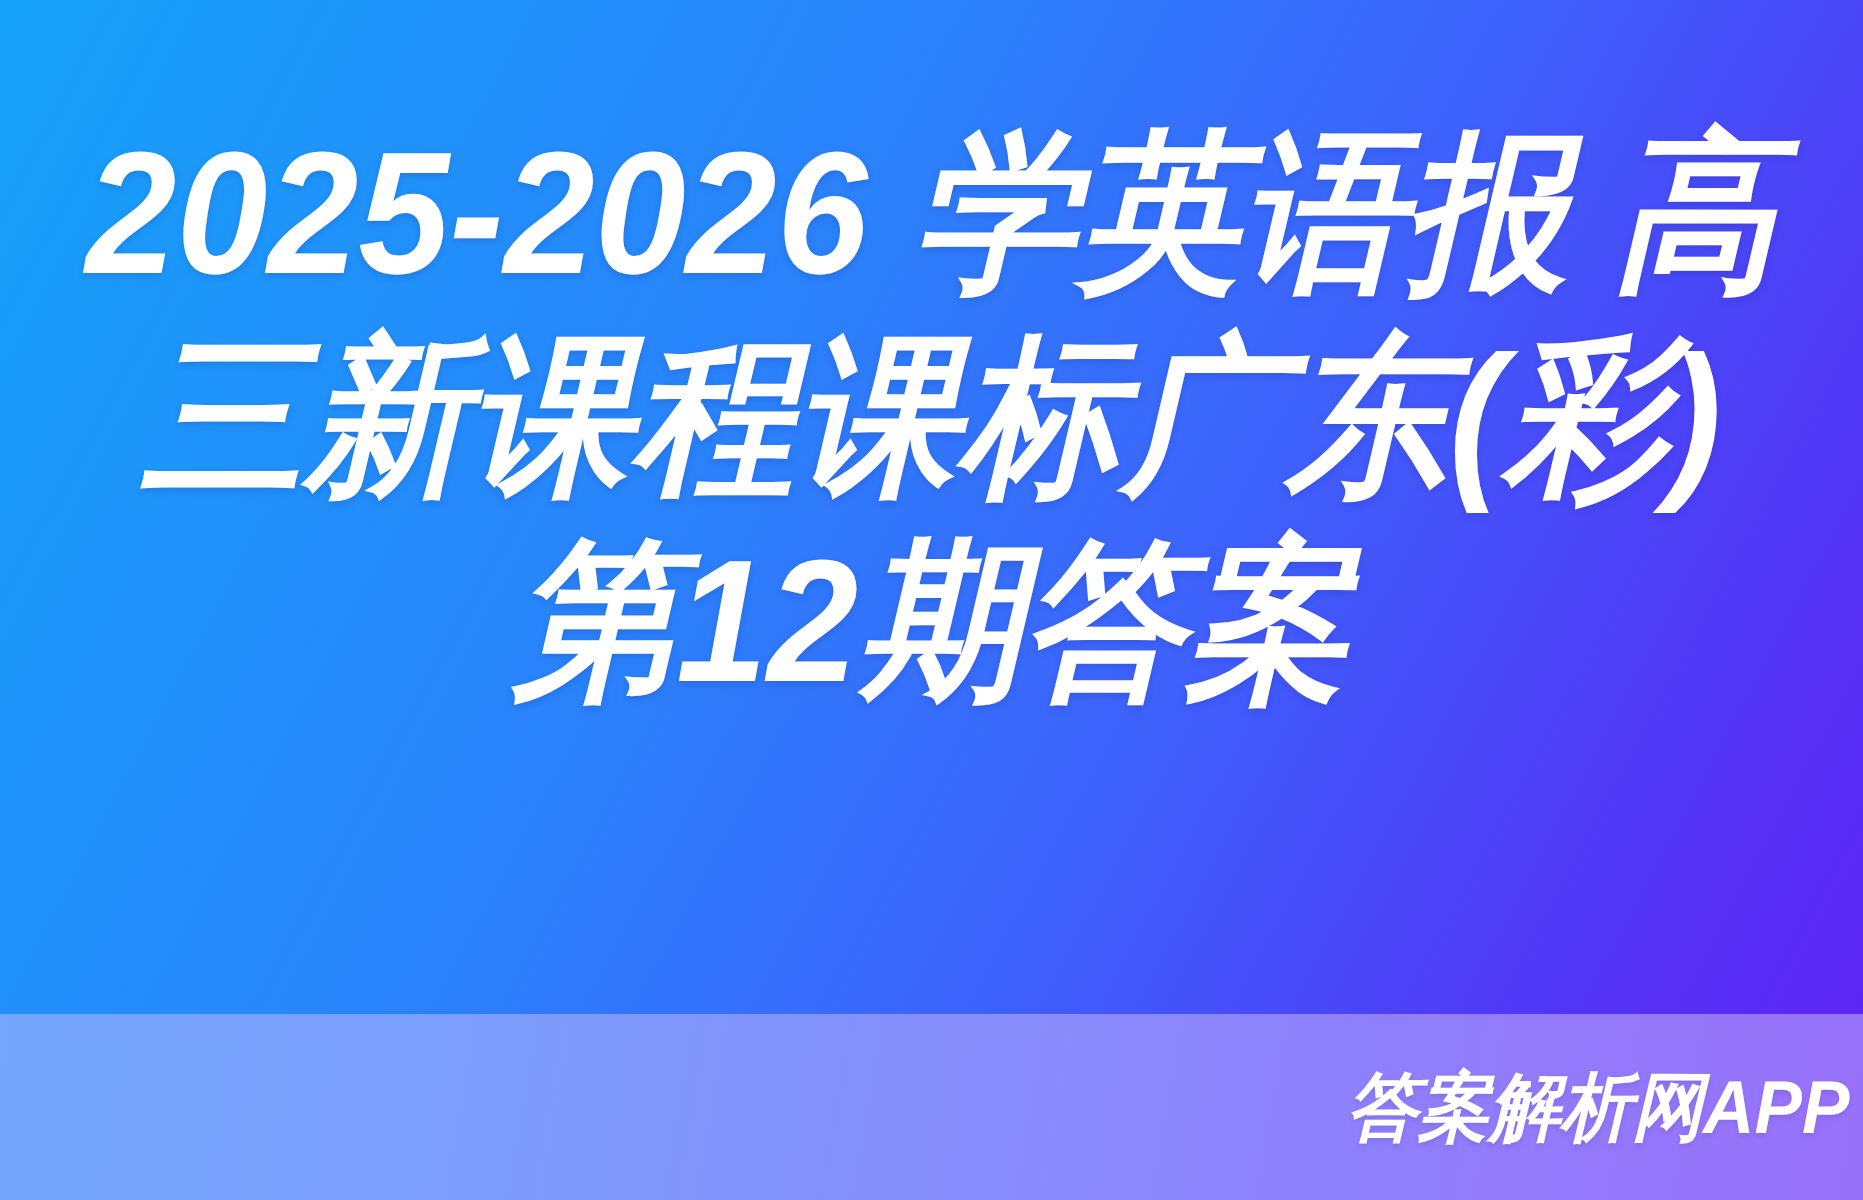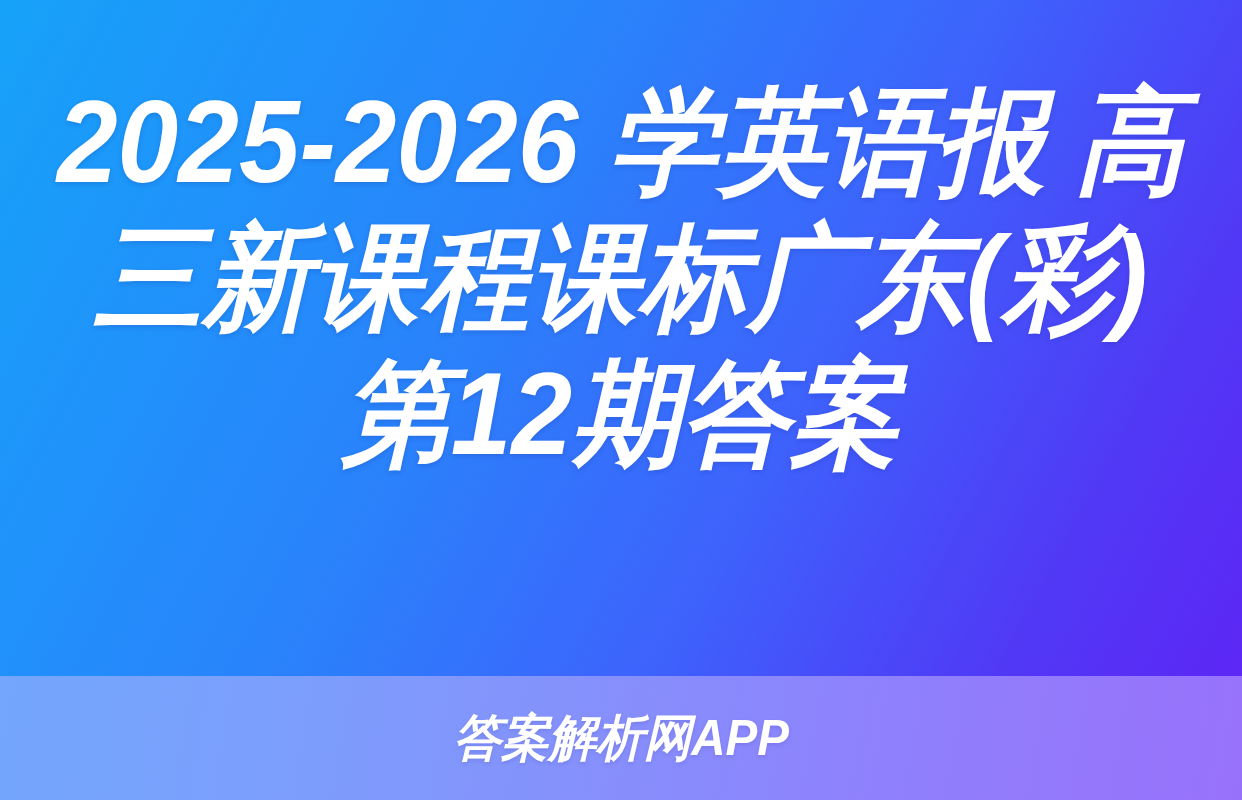--- a/index.html
+++ b/index.html
@@ -55,21 +55,21 @@
 
   
   #footer-band {
     position: absolute;
     left: 0;
     top: 676px;
     width: 1242px;
     height: 124px;
     display: flex;
     align-items: center;
-    justify-content: center;
+    justify-content: flex-end;
     background: linear-gradient(100deg,
         #73a6fc 0%,
         #7b9ffc 22%,
         #8690fc 48%,
         #8f80fc 72%,
         #9871fb 100%);
   }
 
   #footer-text {
     color: #ffffff;

